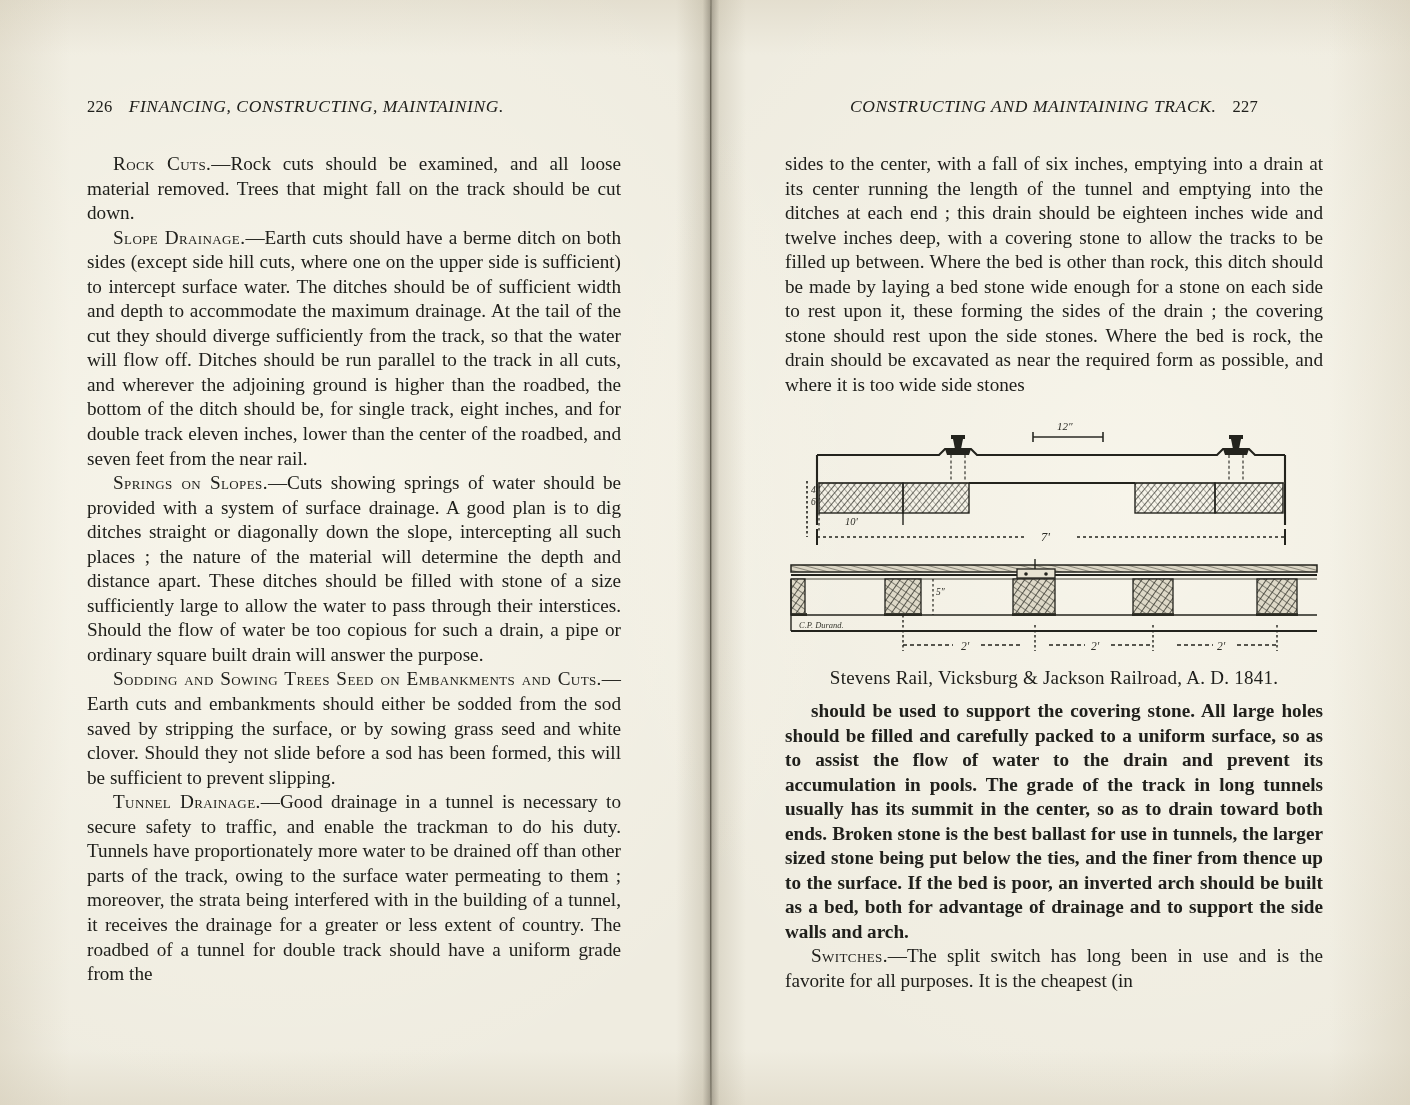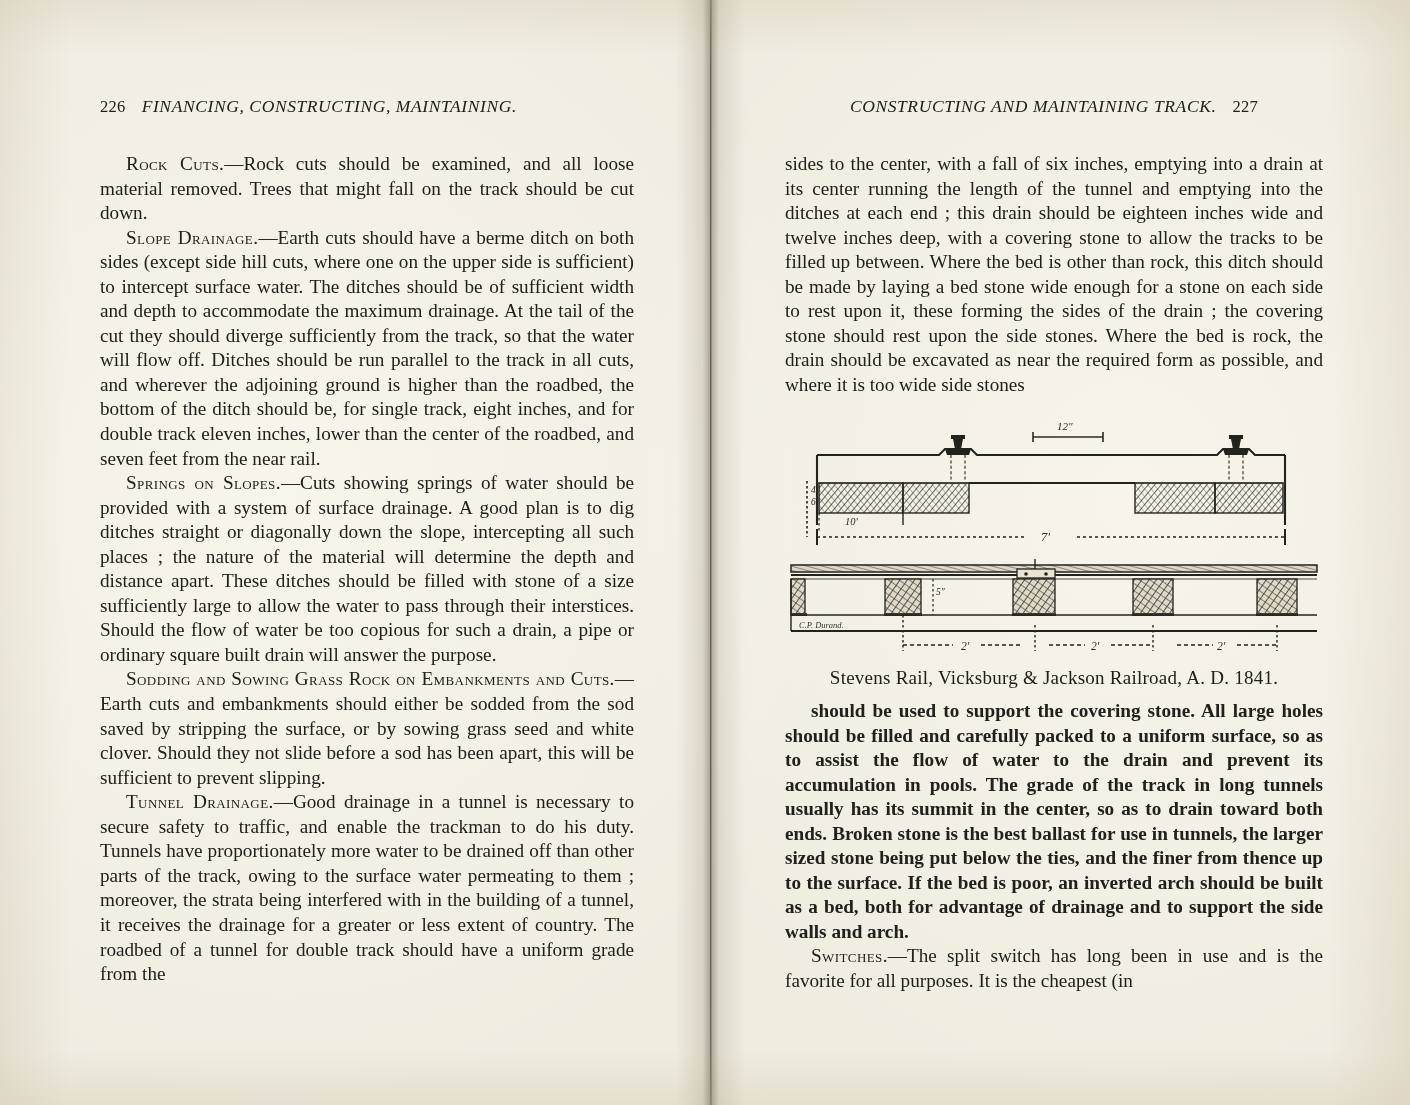--- a/index.html
+++ b/index.html
@@ -59,21 +59,21 @@
       rgba(70,66,55,0.65) 50%,
       rgba(70,66,55,0.50) 94%,
       rgba(70,66,55,0.05) 100%);
     pointer-events: none;
   }
 
   .col {
     position: absolute;
     top: 96px;
   }
-  .col-left  { left: 100px;  width: 534px; }
+  .col-left  { left: 87px;  width: 534px; }
   .col-right { left: 785px; width: 538px; }
 
   .running-head {
     font-style: italic;
     font-size: 17.5px;
     letter-spacing: 0.6px;
     white-space: nowrap;
     height: 22px;
   }
   .rh-left { text-align: left; }
@@ -132,21 +132,21 @@
       <span class="folio">226</span><span>FINANCING, CONSTRUCTING, MAINTAINING.</span>
     </div>
 
     <div class="body">
       <p><span class="sc">Rock Cuts.</span><span>—</span><span>Rock cuts should be examined, and all loose material removed.  Trees that might fall on the track should be cut down.</span></p>
 
       <p><span class="sc">Slope Drainage.</span><span>—</span><span>Earth cuts should have a berme ditch on both sides (except side hill cuts, where one on the upper side is sufficient) to intercept surface water.  The ditches should be of sufficient width and depth to accommodate the maximum drainage.  At the tail of the cut they should diverge sufficiently from the track, so that the water will flow off.  Ditches should be run parallel to the track in all cuts, and wherever the adjoining ground is higher than the roadbed, the bottom of the ditch should be, for single track, eight inches, and for double track eleven inches, lower than the center of the roadbed, and seven feet from the near rail.</span></p>
 
       <p><span class="sc">Springs on Slopes.</span><span>—</span><span>Cuts showing springs of water should be provided with a system of surface drainage.  A good plan is to dig ditches straight or diagonally down the slope, intercepting all such places ; the nature of the material will determine the depth and distance apart.  These ditches should be filled with stone of a size sufficiently large to allow the water to pass through their interstices.  Should the flow of water be too copious for such a drain, a pipe or ordinary square built drain will answer the purpose.</span></p>
 
-      <p><span class="sc">Sodding and Sowing Grass Rock on Embankments and Cuts.</span><span>—</span><span>Earth cuts and embankments should either be sodded from the sod saved by stripping the surface, or by sowing grass seed and white clover.  Should they not slide before a sod has been apart, this will be sufficient to prevent slipping.</span></p>
+      <p><span class="sc">Sodding and Sowing Trees Seed on Embankments and Cuts.</span><span>—</span><span>Earth cuts and embankments should either be sodded from the sod saved by stripping the surface, or by sowing grass seed and white clover.  Should they not slide before a sod has been formed, this will be sufficient to prevent slipping.</span></p>
 
       <p><span class="sc">Tunnel Drainage.</span><span>—</span><span>Good drainage in a tunnel is necessary to secure safety to traffic, and enable the trackman to do his duty.  Tunnels have proportionately more water to be drained off than other parts of the track, owing to the surface water permeating to them ; moreover, the strata being interfered with in the building of a tunnel, it receives the drainage for a greater or less extent of country.  The roadbed of a tunnel for double track should have a uniform grade from the</span></p>
     </div>
   </div>
 
   <div class="col col-right">
     <div class="running-head rh-right">
       <span>CONSTRUCTING AND MAINTAINING TRACK.</span><span class="folio">227</span>
     </div>
 

